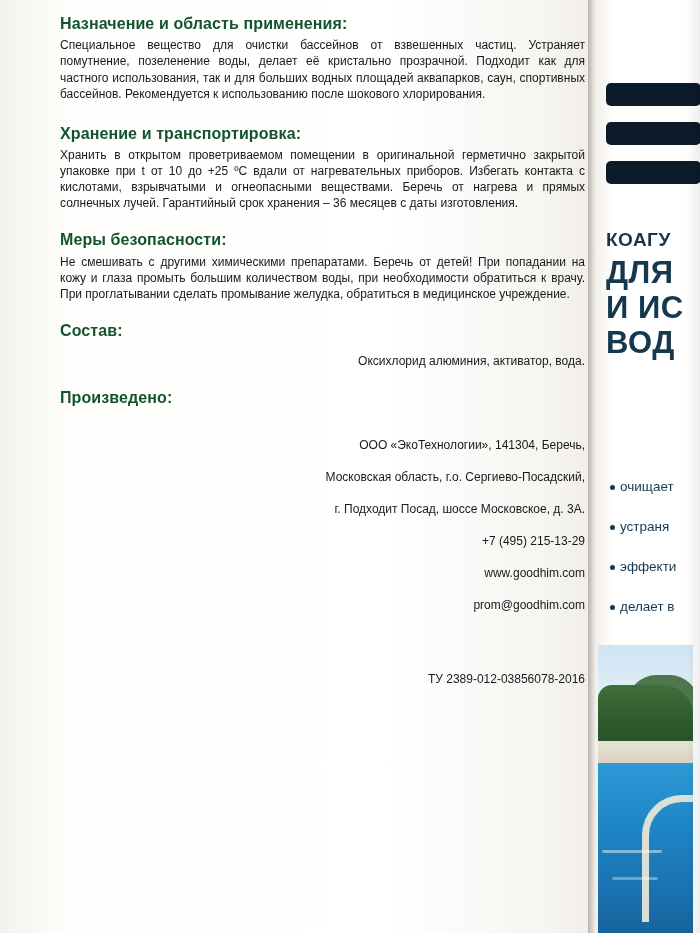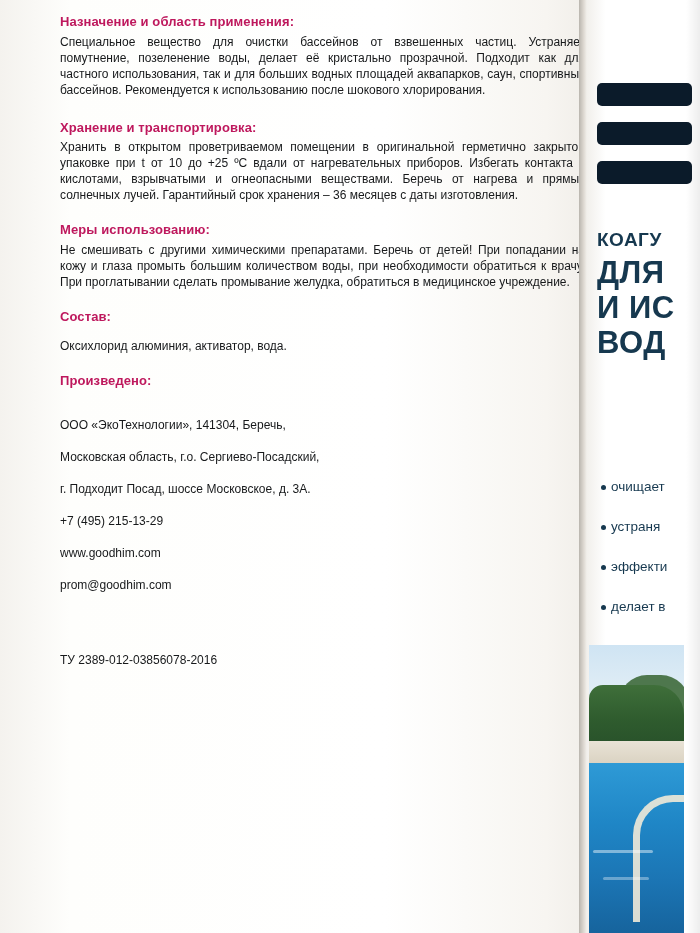--- a/index.html
+++ b/index.html
@@ -37,52 +37,52 @@
     position: absolute;
     left: 60px;
     top: 14px;
     width: 525px;
     color: #16181a;
   }
 
   .sec { margin-bottom: 0px; }
 
   .sec-title {
-    font-size: 13px;
+    font-size: 16px;
     font-weight: bold;
     letter-spacing: 0.1px;
     margin: 0 0 3px 0;
     line-height: 1.28;
-    color: #be185d;
+    color: #14532d;
   }
 
   .sec-body {
     font-size: 12px;
     line-height: 1.335;
     margin: 0;
     text-align: justify;
     text-justify: inter-word;
     color: #17191b;
     white-space: pre-line;
   }
 
-  .sec-body.noj { text-align: left; margin-top: 12px; }
+  .sec-body.noj { text-align: right; margin-top: 12px; }
 
   .gap-lg { height: 22px; }
   .gap-md { height: 19px; }
   .gap-sm { height: 14px; }
 
   .contact-line { display: block; }
 
   
   #bottle {
     position: absolute;
     right: 0;
     top: 0;
-    width: 121px;
+    width: 112px;
     height: 933px;
     overflow: hidden;
   }
   #bottle-bg {
     position: absolute;
     inset: 0;
     background: linear-gradient(90deg, #d8d5d0 0%, #f1efeb 6%, #ffffff 22%, #ffffff 100%);
   }
   #bottle-seam {
     position: absolute;
@@ -230,21 +230,21 @@
     <div class="gap-lg"></div>
 
     <div class="sec">
       <p class="sec-title">Хранение и транспортировка:</p>
       <p class="sec-body">Хранить в открытом проветриваемом помещении в оригинальной герметично закрытой упаковке при t от 10 до +25 ºС вдали от нагревательных приборов. Избегать контакта с кислотами, взрывчатыми и огнеопасными веществами. Беречь от нагрева и прямых солнечных лучей. Гарантийный срок хранения – 36 месяцев с даты изготовления.</p>
     </div>
 
     <div class="gap-md"></div>
 
     <div class="sec">
-      <p class="sec-title">Меры использованию:</p>
+      <p class="sec-title">Меры безопасности:</p>
       <p class="sec-body">Не смешивать с другими химическими препаратами. Беречь от детей! При попадании на кожу и глаза промыть большим количеством воды, при необходимости обратиться к врачу. При проглатывании сделать промывание желудка, обратиться в медицинское учреждение.</p>
     </div>
 
     <div class="gap-md"></div>
 
     <div class="sec">
       <p class="sec-title">Состав:</p>
       <p class="sec-body noj">Оксихлорид алюминия, активатор, вода.</p>
     </div>
 

